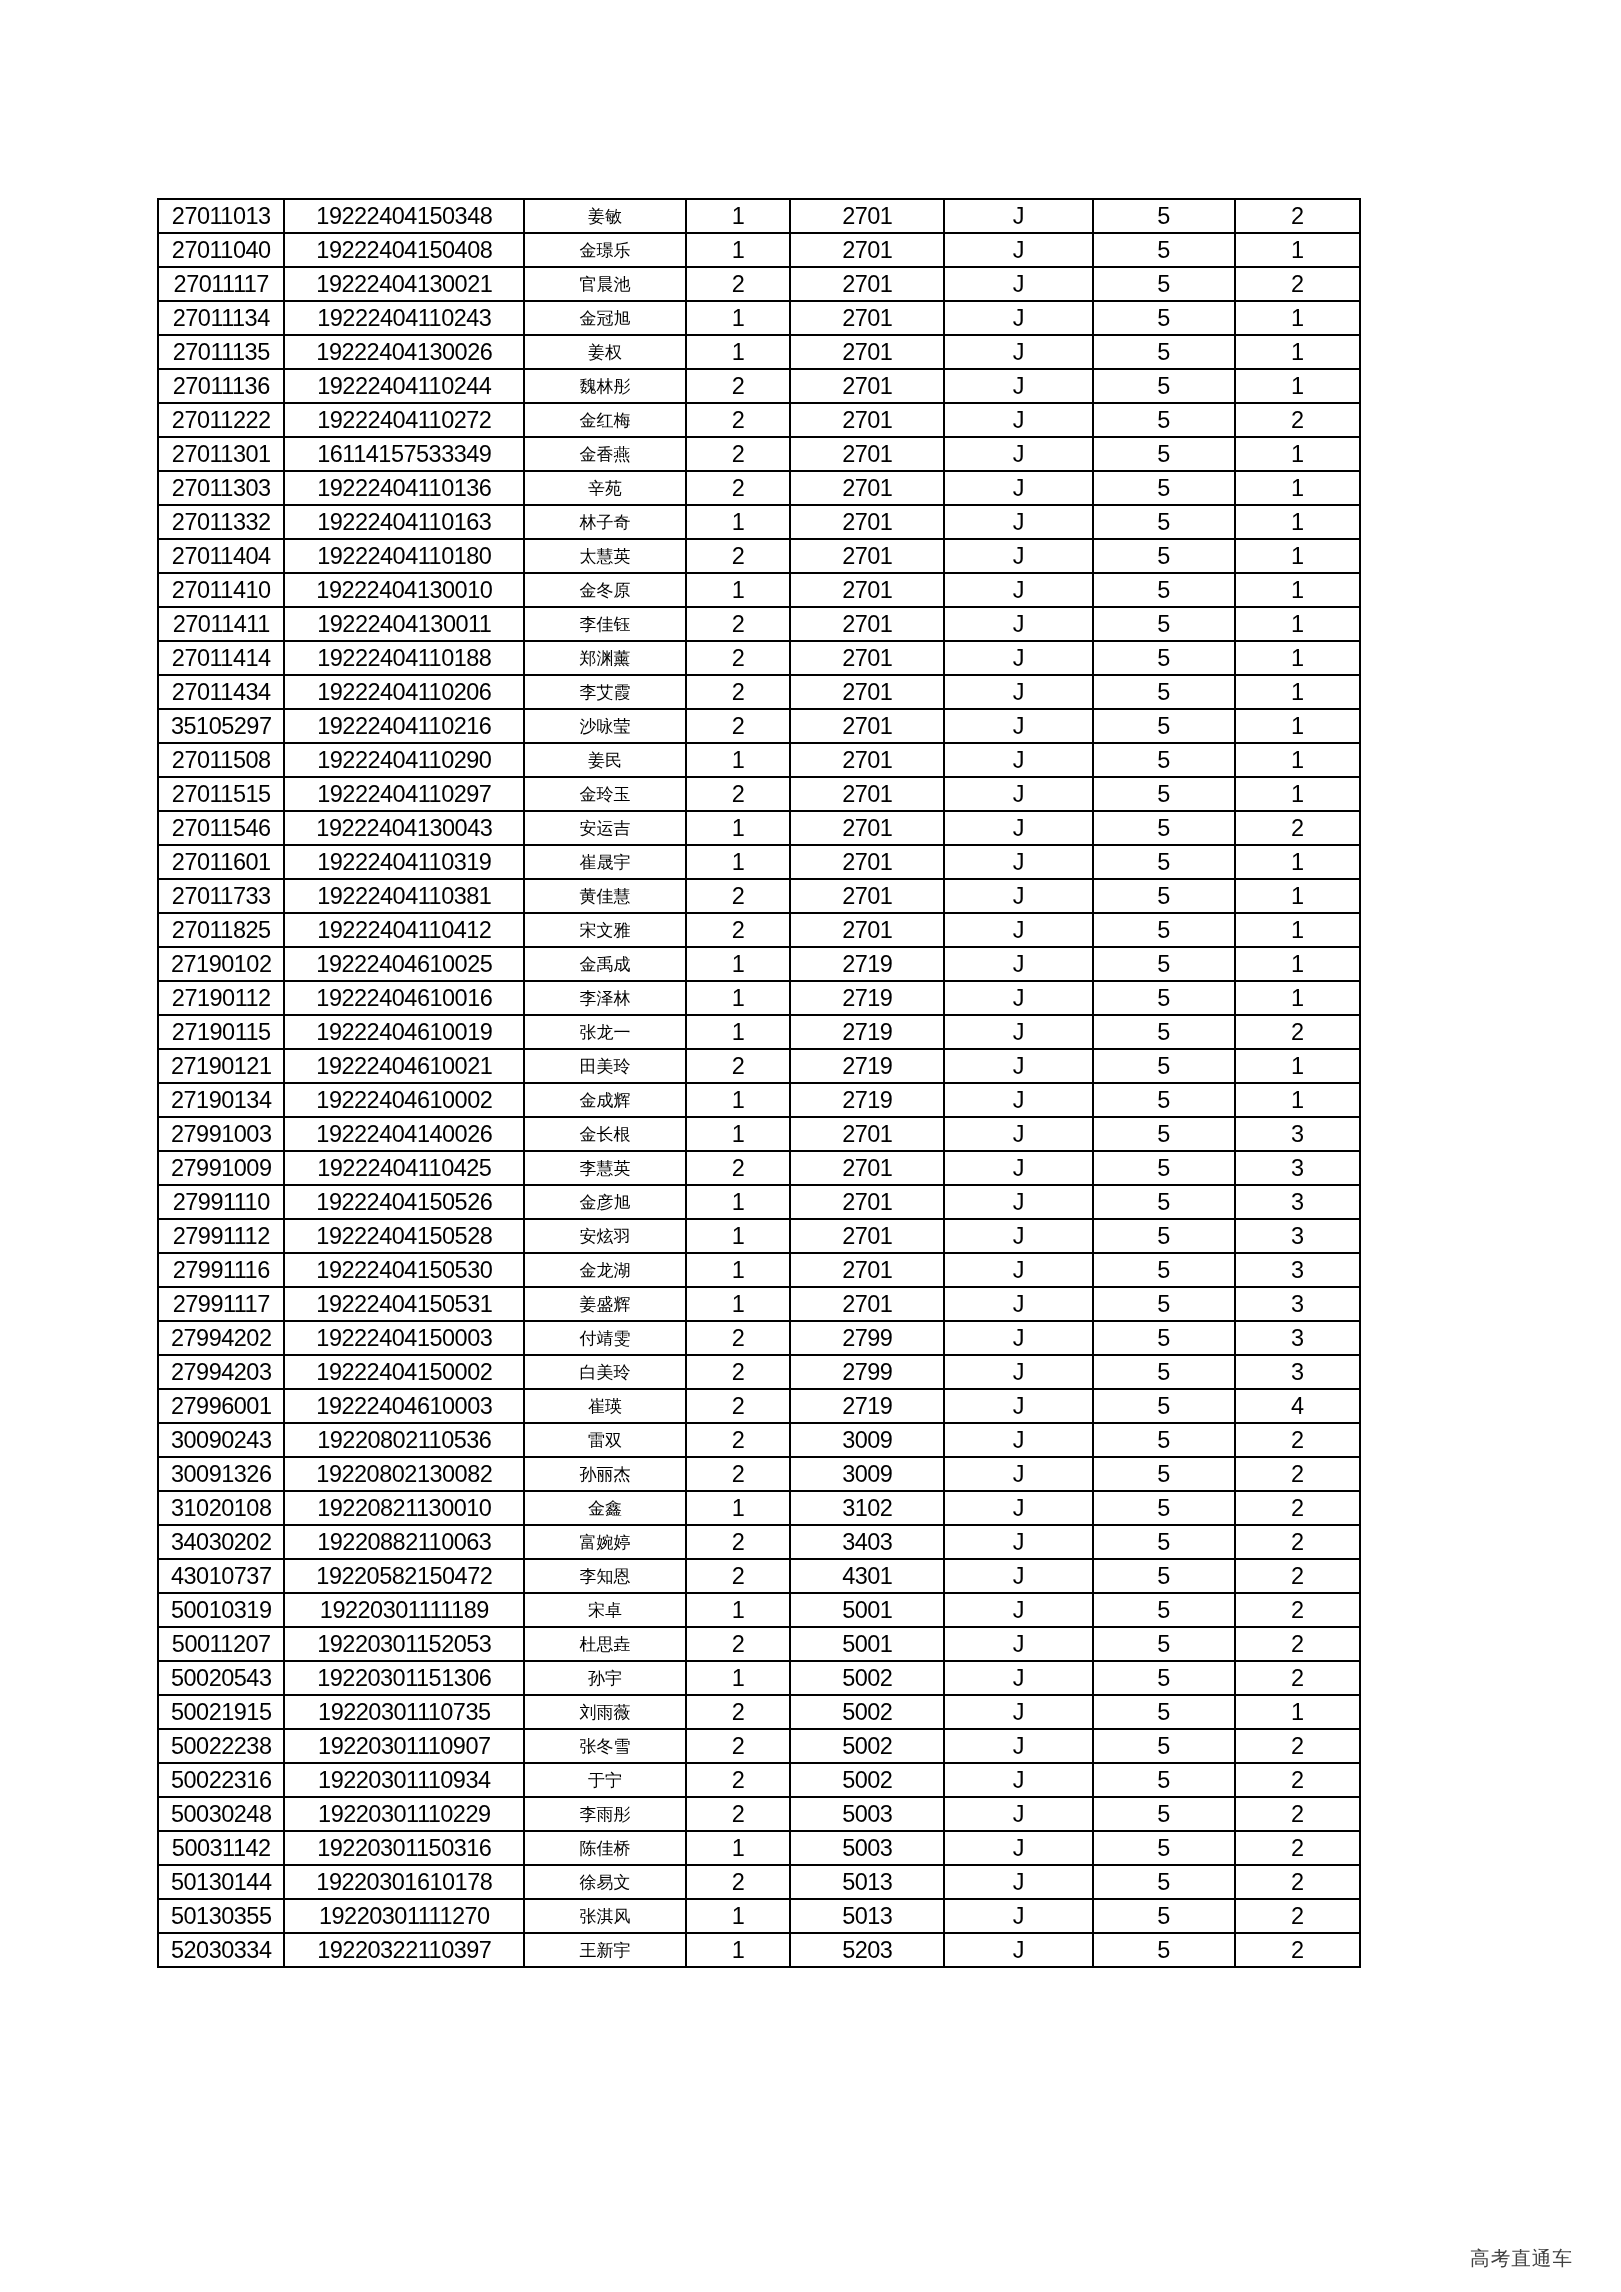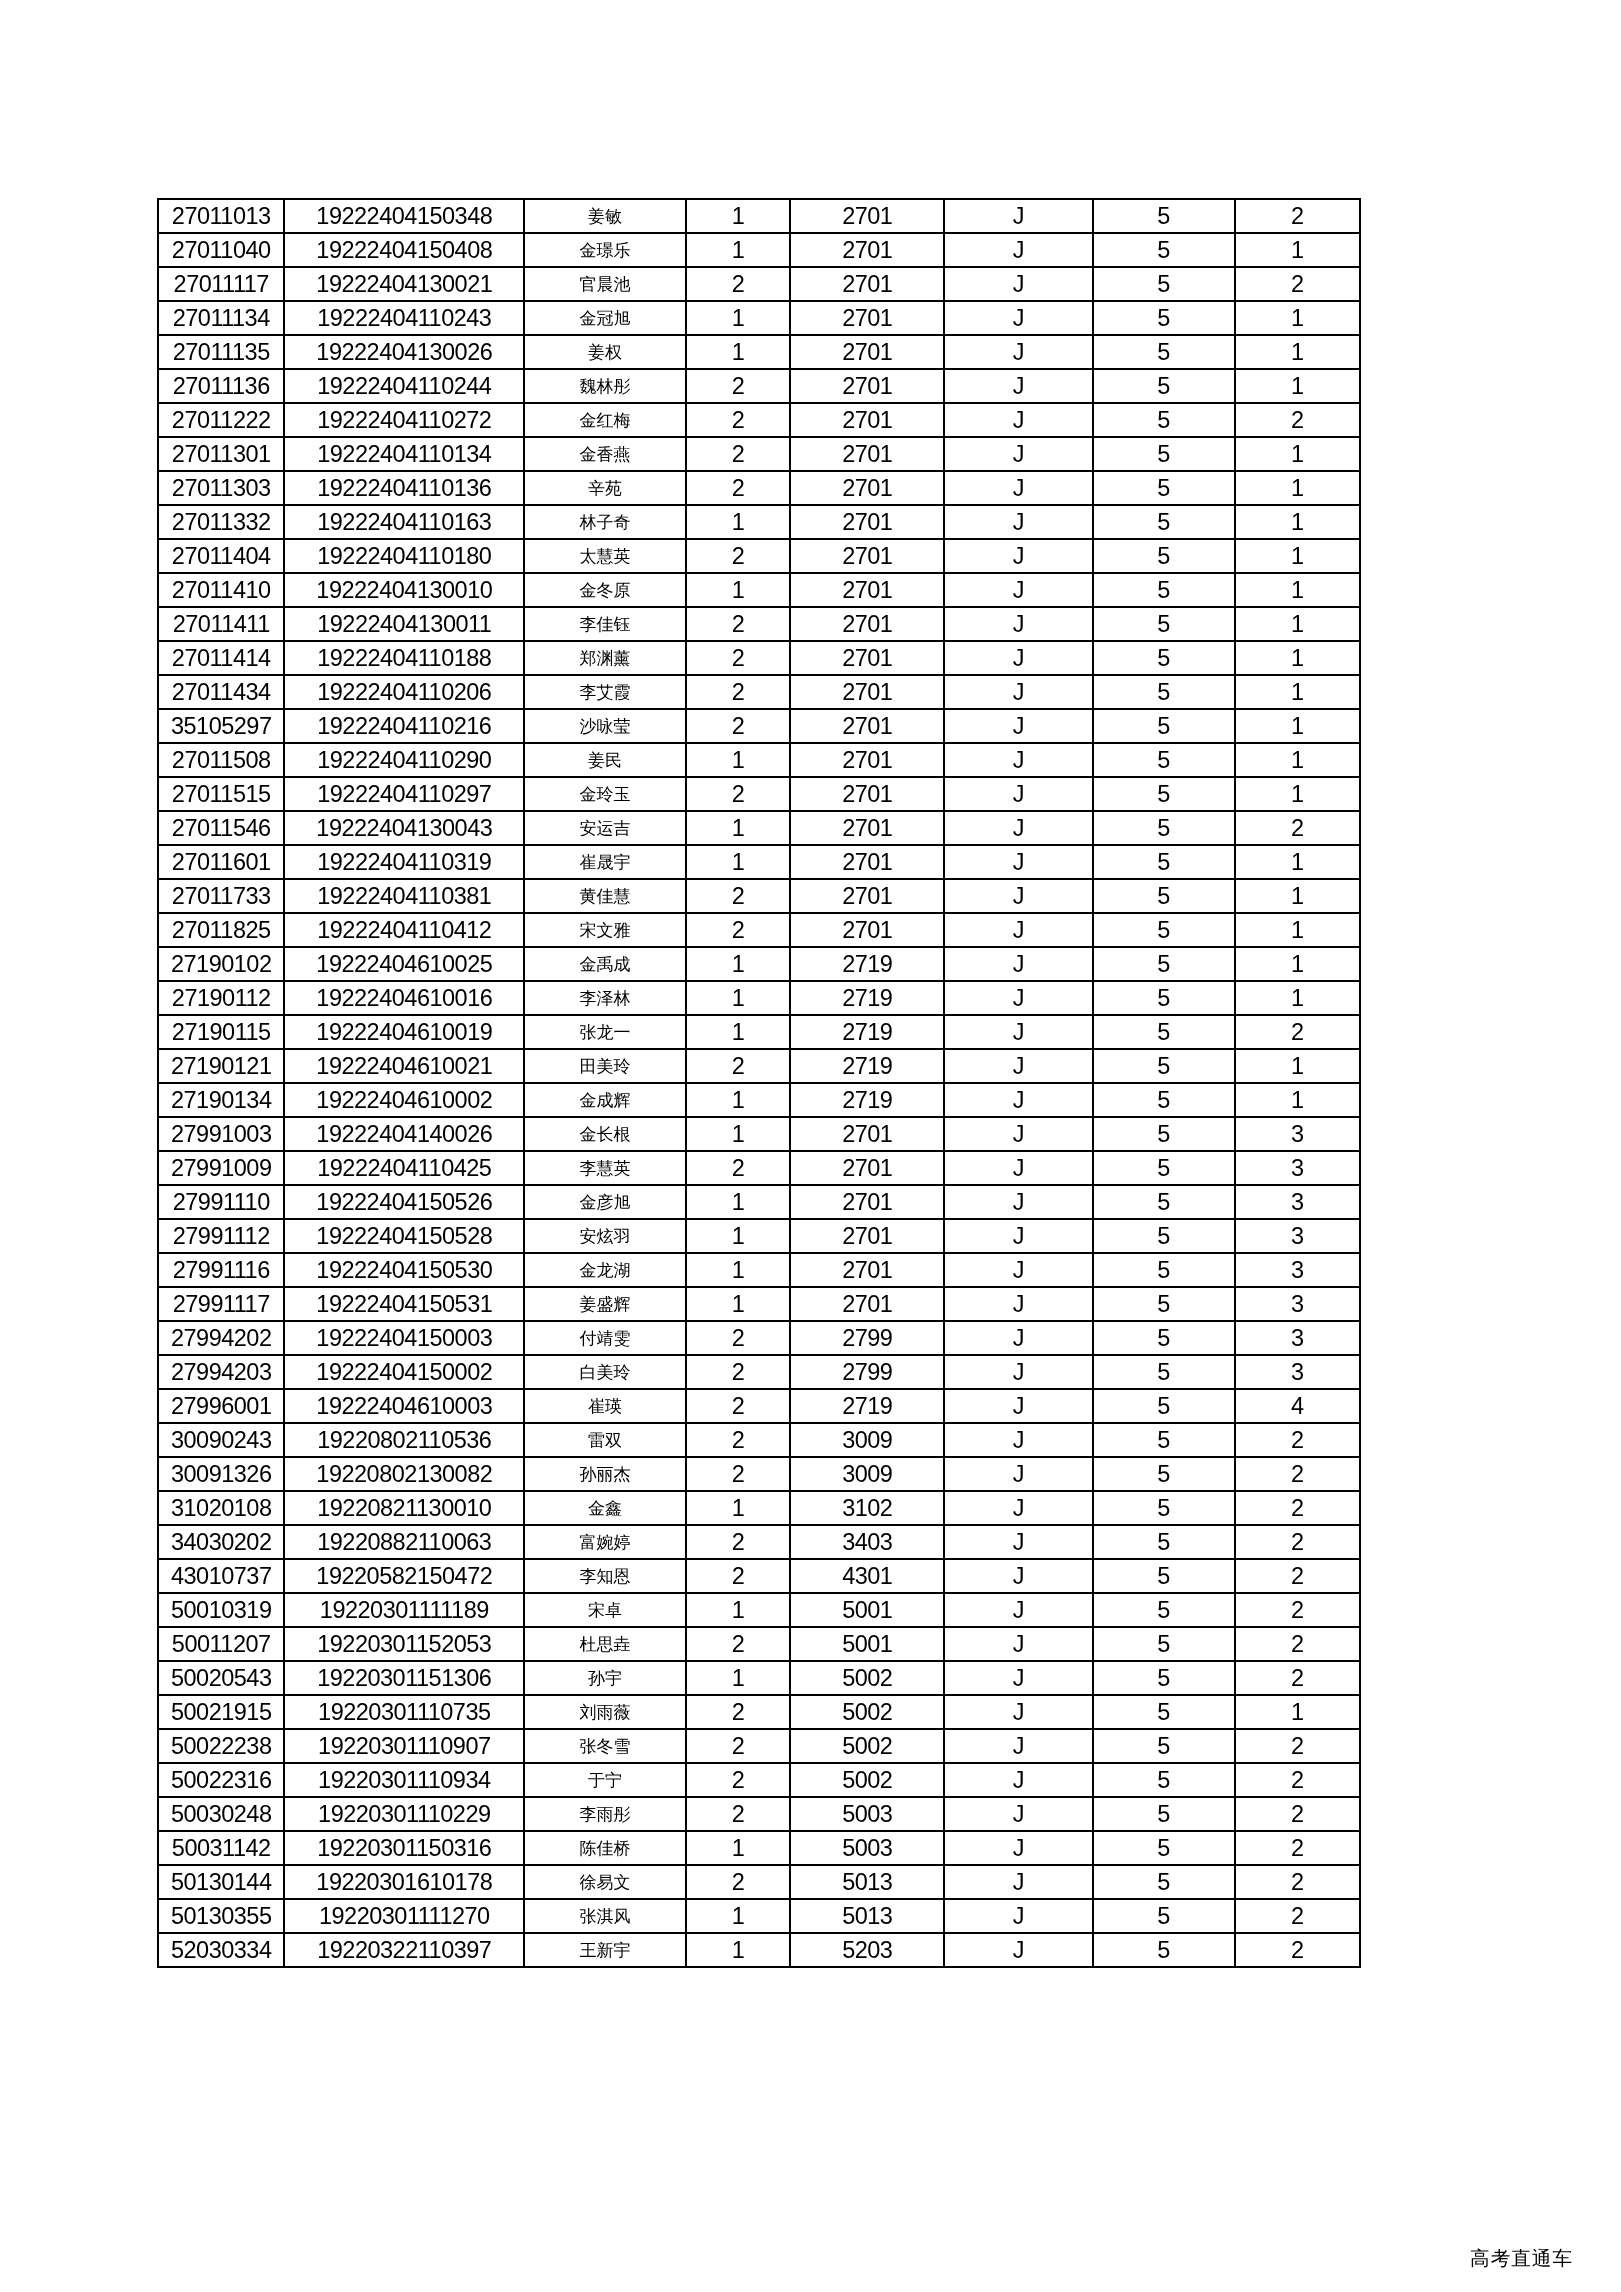--- a/index.html
+++ b/index.html
@@ -26,21 +26,21 @@
     white-space: nowrap;
     overflow: hidden;
   }
   table.roster td.num { font-family: "Liberation Sans", sans-serif; letter-spacing: -0.5px; }
   table.roster td.name { font-family: "DejaVu Sans", sans-serif; font-size: 17px; }
   .watermark {
     position: absolute;
     right: 57px; top: 2245px;
     font-family: Liberation Serif, serif;
     font-size: 19.6px;
-    color: #000000;
+    color: #404040;
     letter-spacing: 1px;
   }
 </style>
 </head>
 <body>
 
 <div class="page">
   <table class="roster">
     <colgroup>
       <col style="width:115px">
@@ -118,21 +118,21 @@
           <td class="num">19222404110272</td>
           <td class="name">金红梅</td>
           <td class="num">2</td>
           <td class="num">2701</td>
           <td class="num">J</td>
           <td class="num">5</td>
           <td class="num">2</td>
         </tr>
         <tr>
           <td class="num">27011301</td>
-          <td class="num">19222404110134</td>
+          <td class="num">16114157533349</td>
           <td class="name">金香燕</td>
           <td class="num">2</td>
           <td class="num">2701</td>
           <td class="num">J</td>
           <td class="num">5</td>
           <td class="num">1</td>
         </tr>
         <tr>
           <td class="num">27011303</td>
           <td class="num">19222404110136</td>

